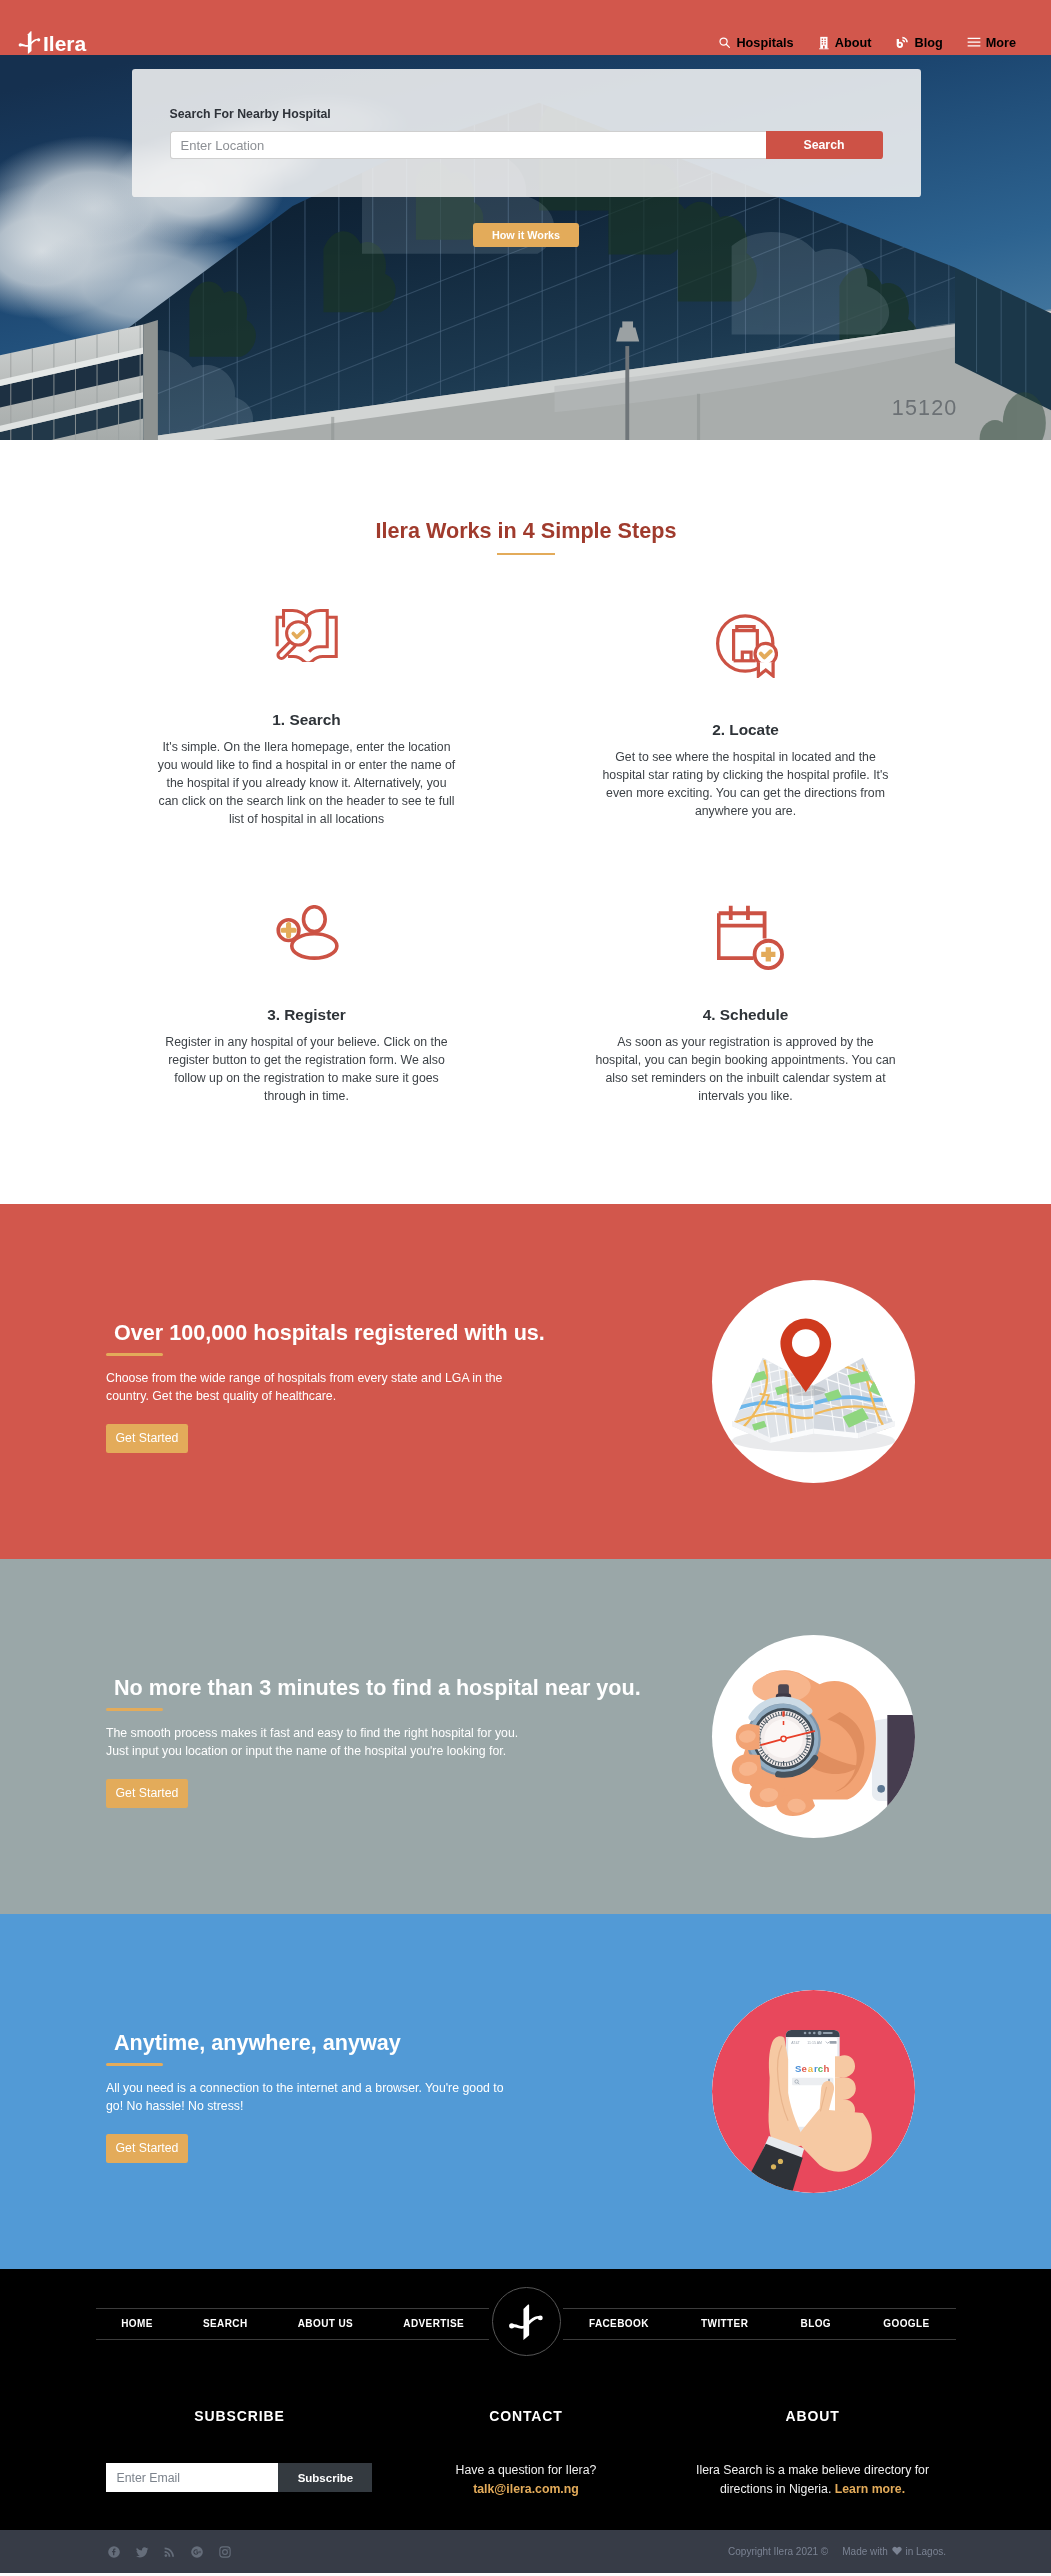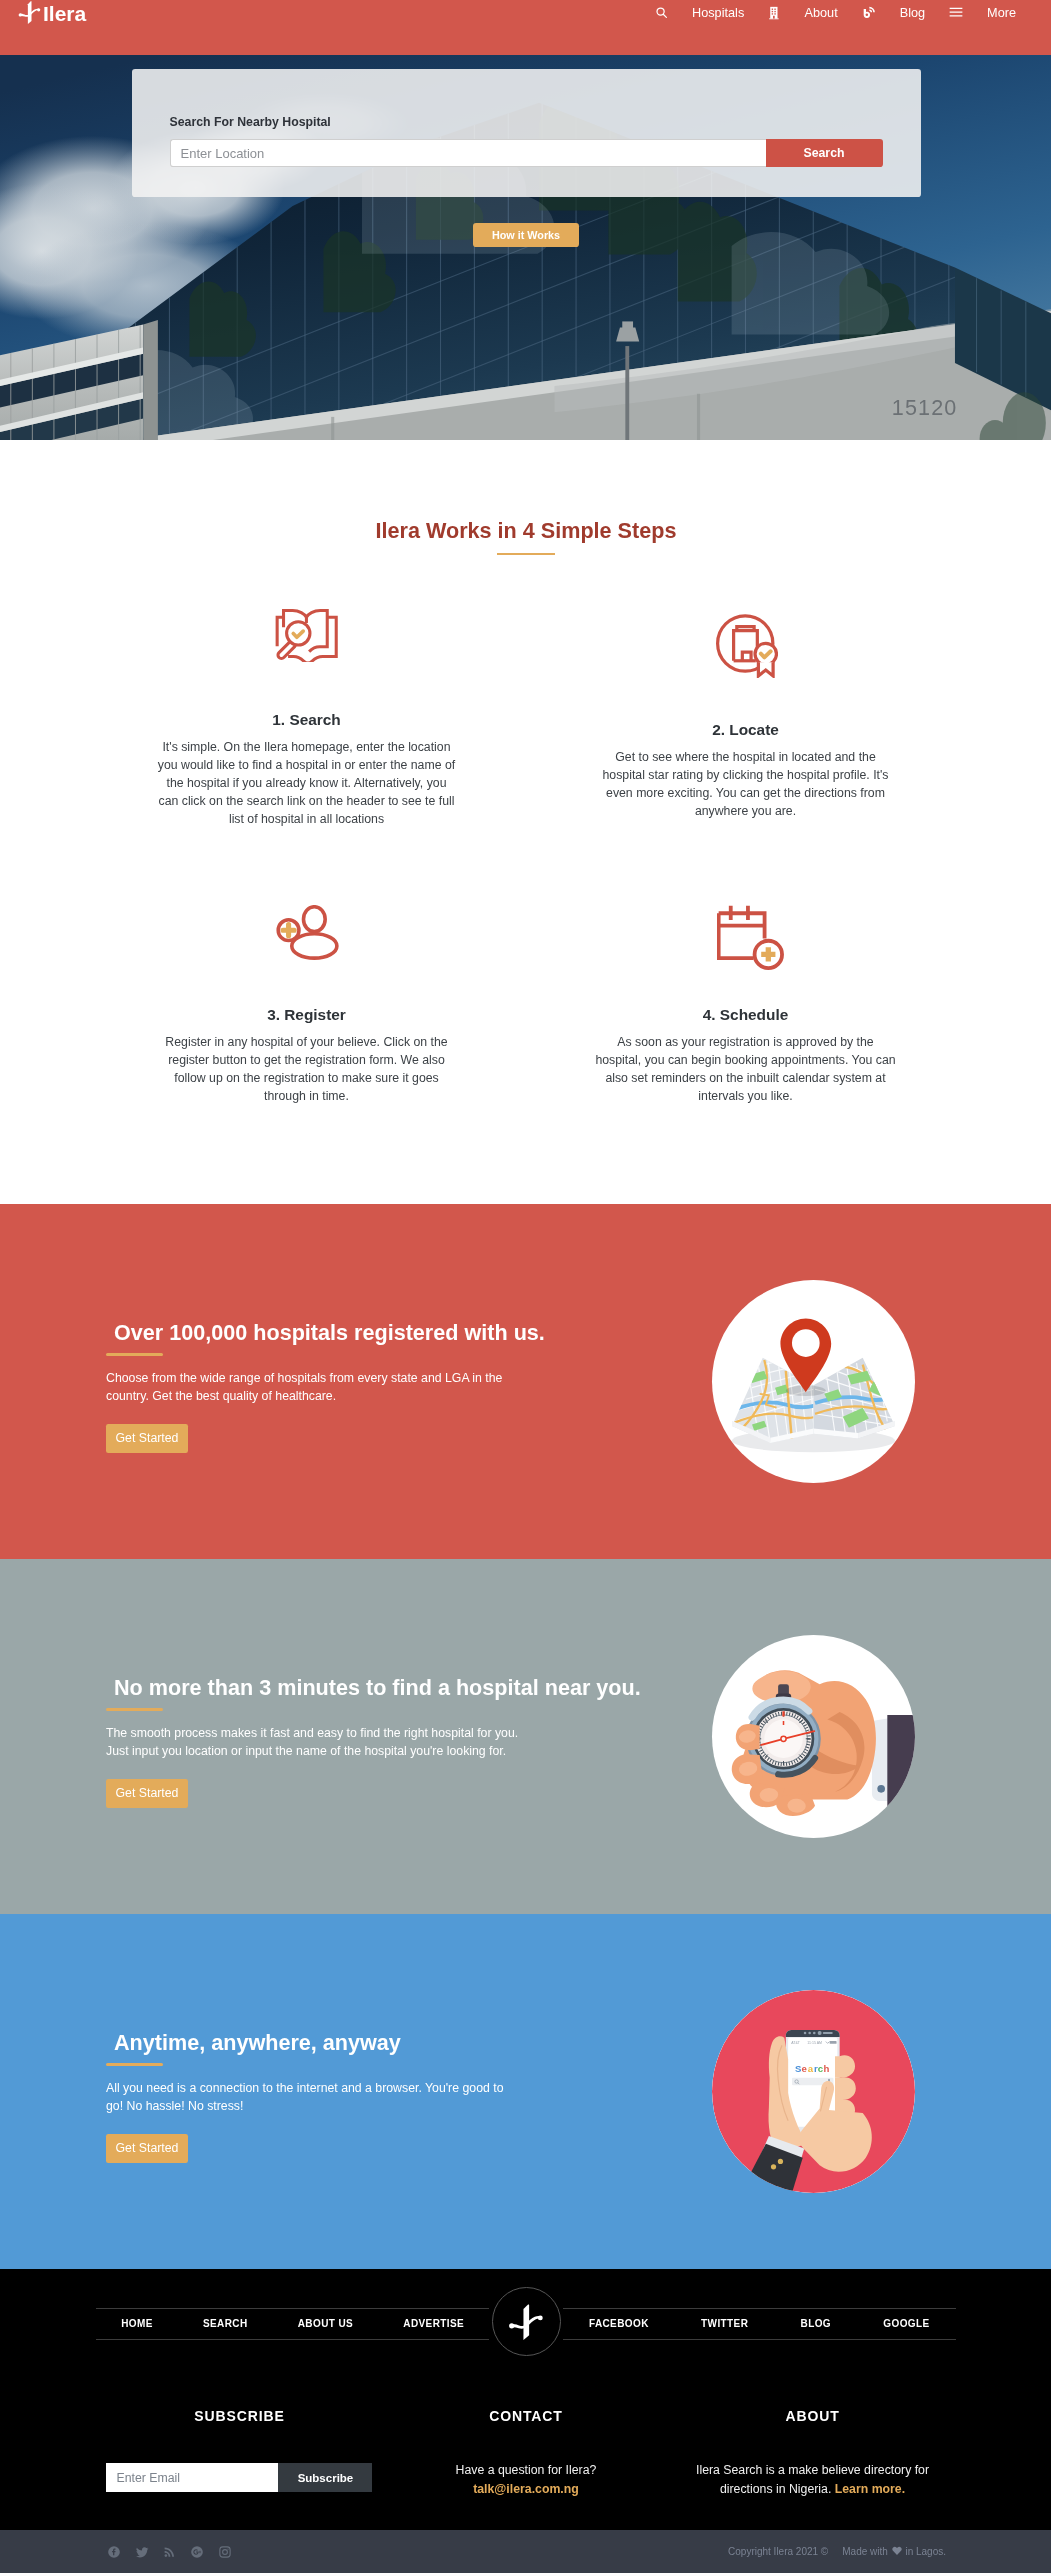--- a/index.html
+++ b/index.html
@@ -2,38 +2,38 @@
 <html style="font-size:12.3px"><head>
 <meta charset="utf-8">
 <title>Ilera</title>
 <style>
 *{margin:0;padding:0;box-sizing:border-box}
 html,body{width:1052px}
 body{font-family:"Liberation Sans",sans-serif;background:#fff;color:#333}
 .container{width:878px;margin:0 auto;padding:0 19px}
 
 
-.site-header{height:55px;background:#d2574c;display:flex;align-items:flex-start;position:relative;z-index:10}
+.site-header{height:55px;background:#d2574c;display:flex;align-items:flex-end;position:relative;z-index:10}
 .hdr-inner{width:1052px;padding:0 24px 0 17.7px;display:flex;align-items:center;justify-content:space-between}
 .brand{display:flex;align-items:center;gap:2.3px;text-decoration:none}
 .brand-mark{width:23px;height:25px;display:block}
 .brand-name{color:#fff;font-size:21px;font-weight:bold;letter-spacing:0;line-height:1;position:relative;top:0.8px}
 .nav{display:flex;align-items:center}
-.nav a{display:flex;align-items:center;gap:24px;color:#ffffff;text-decoration:none;font-size:12.7px;font-weight:normal;padding:0 12px}
+.nav a{display:flex;align-items:center;gap:5px;color:#000000;text-decoration:none;font-size:12.7px;font-weight:bold;padding:0 12px}
 .nav a svg{display:block}
 .nav a span.ic{display:flex;align-items:center}
 
 
 .hero{height:385px;position:relative;overflow:hidden;background:#13385c}
 .hero-bg{position:absolute;inset:0;overflow:hidden}
 .sky{position:absolute;inset:0;background:linear-gradient(168deg,#0e2f52 0%,#12395f 20%,#1a4a72 42%,#265d87 60%,#3c7499 78%,#5d8eae 100%)}
 .hero-svg{position:absolute;left:0;top:0;display:block}
 .hero-inner{position:relative;z-index:5;width:1052px;margin:0 auto;text-align:center}
 .hero-title{color:#fff;font-size:32px;font-weight:bold;padding-top:84px;letter-spacing:0;text-shadow:0 0.8px 3.1px rgba(0,0,0,.25);line-height:1.1;margin:0}
-.search-panel{margin:14px auto 0;width:789px;height:128px;background:rgba(243,243,243,.88);border-radius:3.1px;padding:8px 38px;text-align:left}
+.search-panel{margin:14px auto 0;width:789px;height:128px;background:rgba(243,243,243,.88);border-radius:3.1px;padding:0 38px;text-align:left}
 .search-label{font-size:12.3px;font-weight:bold;color:#2e3239;padding-top:38px;line-height:14.6px}
 .search-row{display:flex;height:28.5px;margin-top:9.2px}
 .search-row input{flex:1;border:0.8px solid #cfcfcf;border-right:none;border-radius:3.1px 0 0 3.1px;padding:0 10px;font-size:13px;color:#555;font-family:inherit;outline:none;background:#fff}
 .search-row input::placeholder{color:#8d9095}
 .search-row button{width:117px;border:none;background:#cd5246;color:#fff;font-size:12.3px;font-weight:bold;border-radius:0 3.1px 3.1px 0;cursor:pointer;font-family:inherit}
 .howit{display:inline-block;margin-top:26px;background:#e3ab5a;color:#fff;font-size:10.8px;font-weight:bold;width:106px;height:24px;line-height:24px;padding:0;border-radius:3.1px;border:none;cursor:pointer;font-family:inherit;text-align:center}
 
 
 .steps{padding:78px 0 25px;background:#fff}
 .steps .container{width:878px;padding:0}

